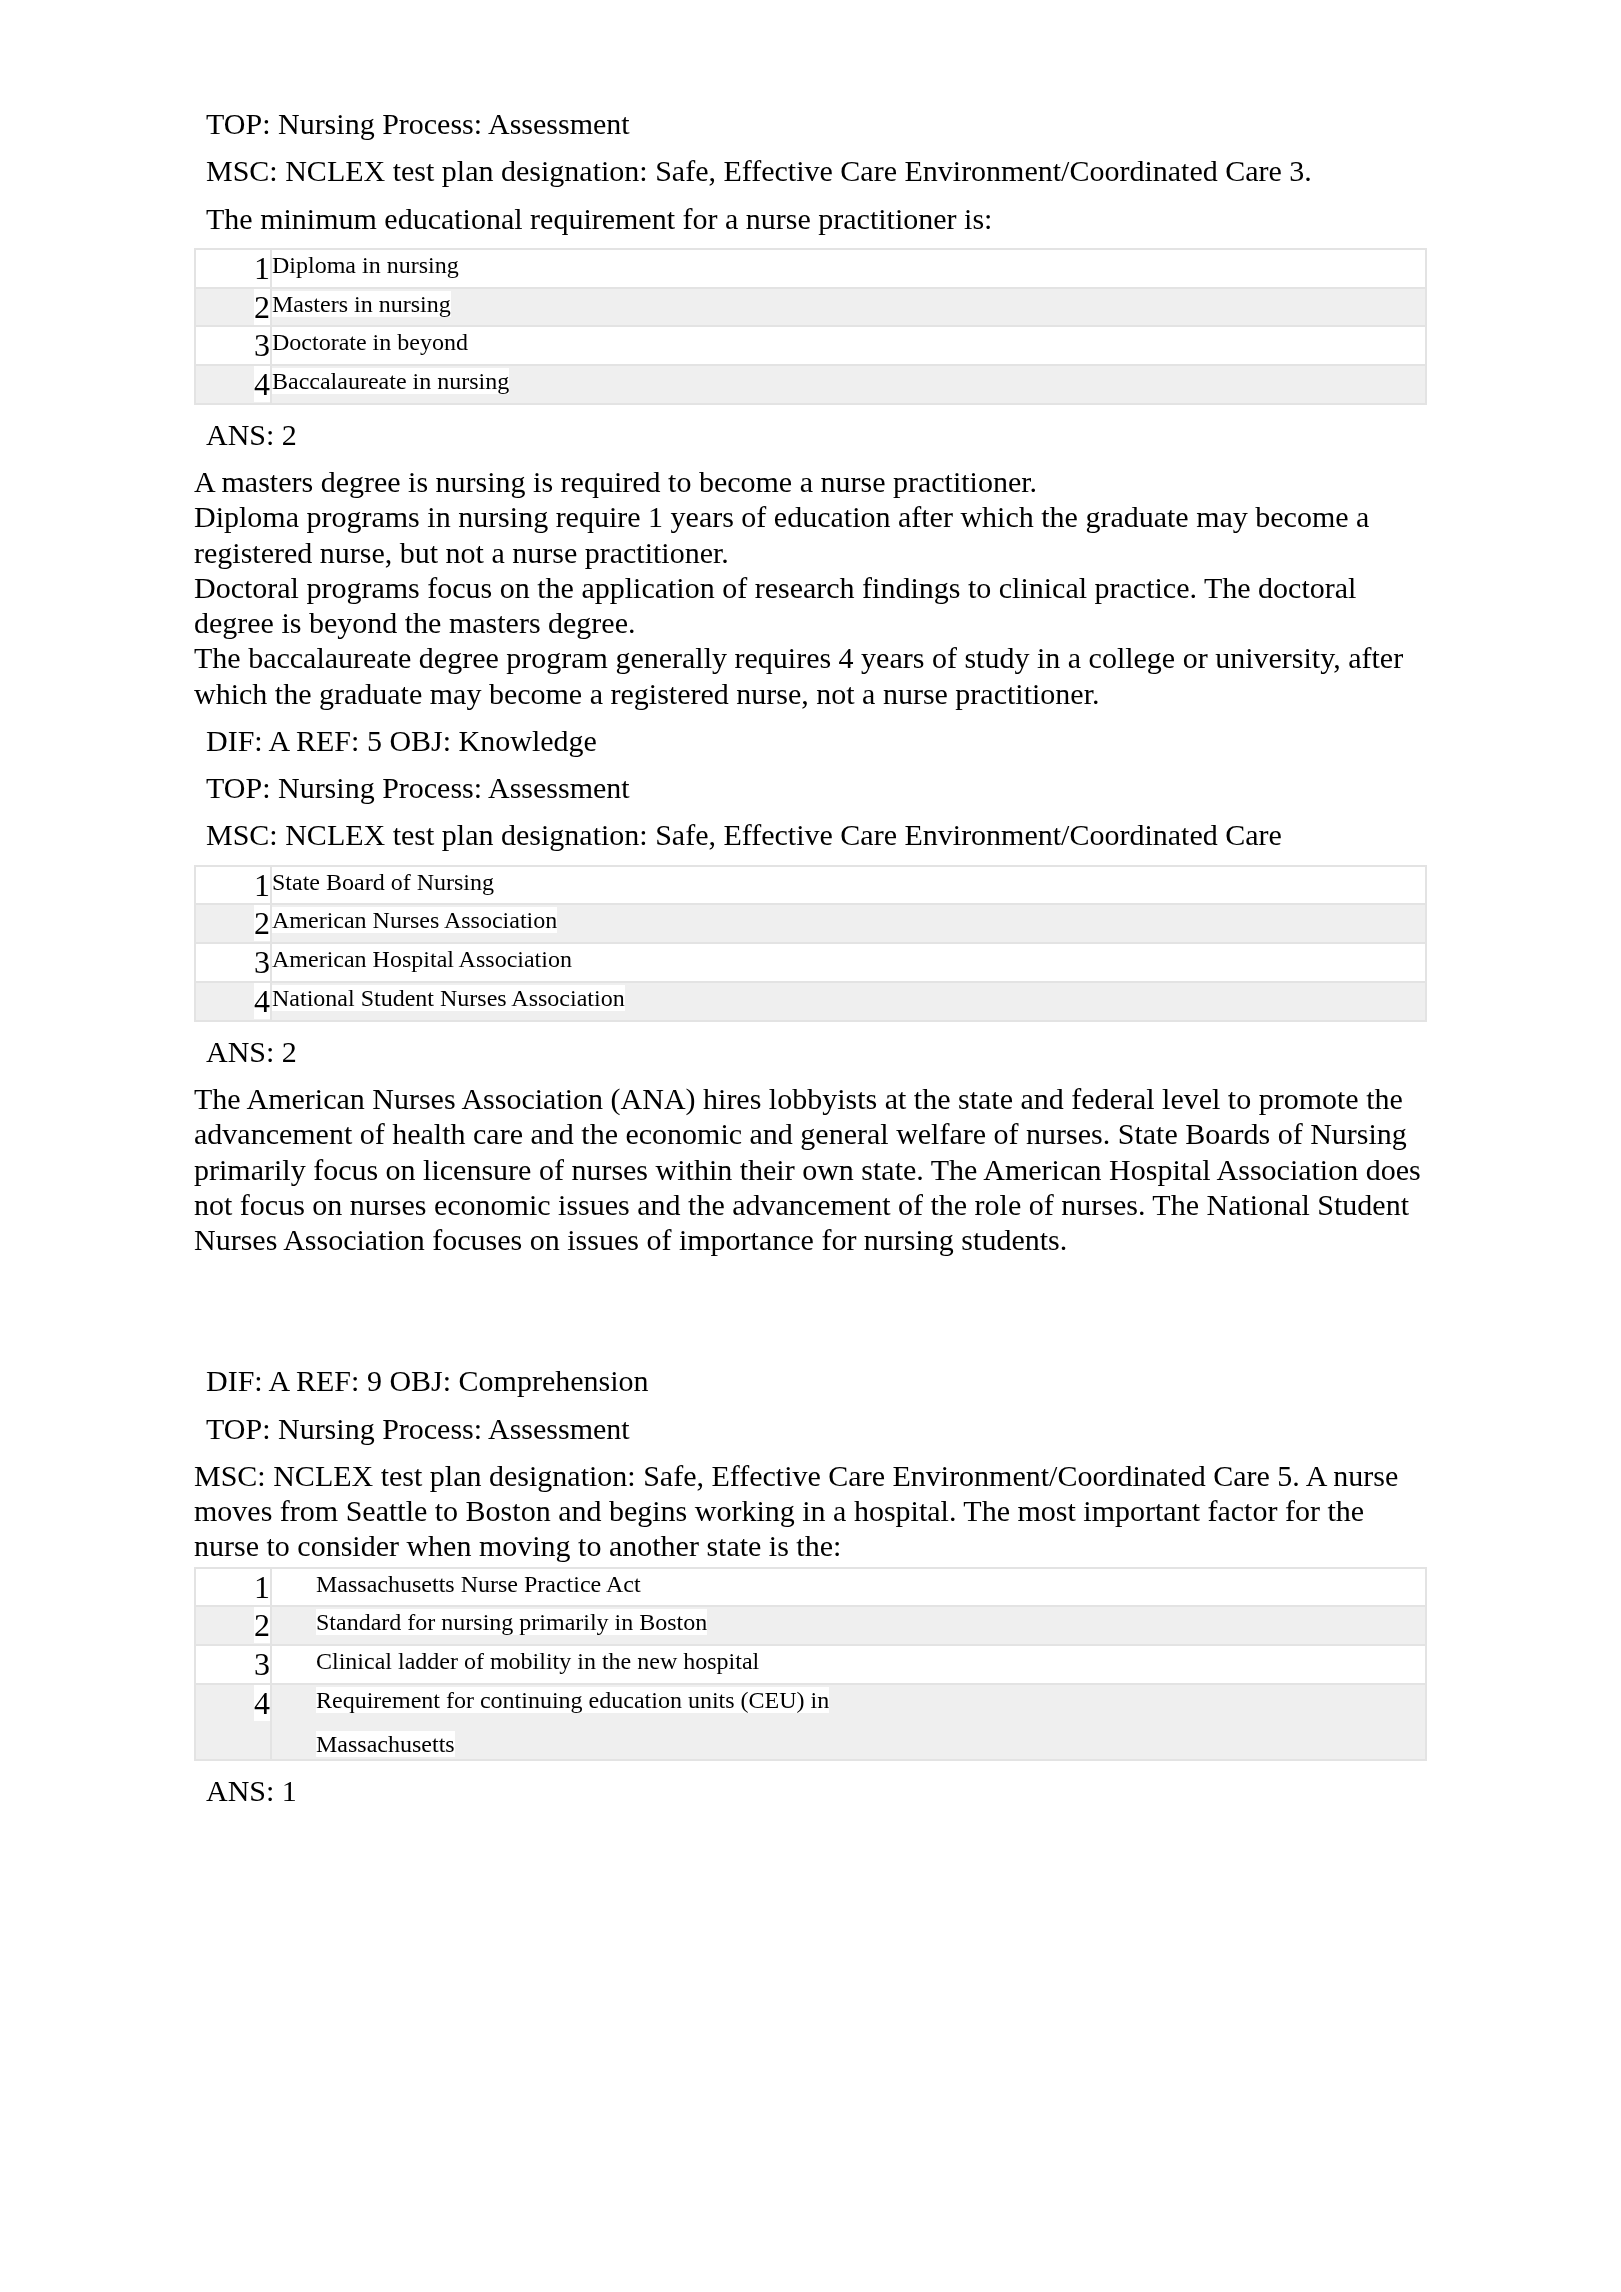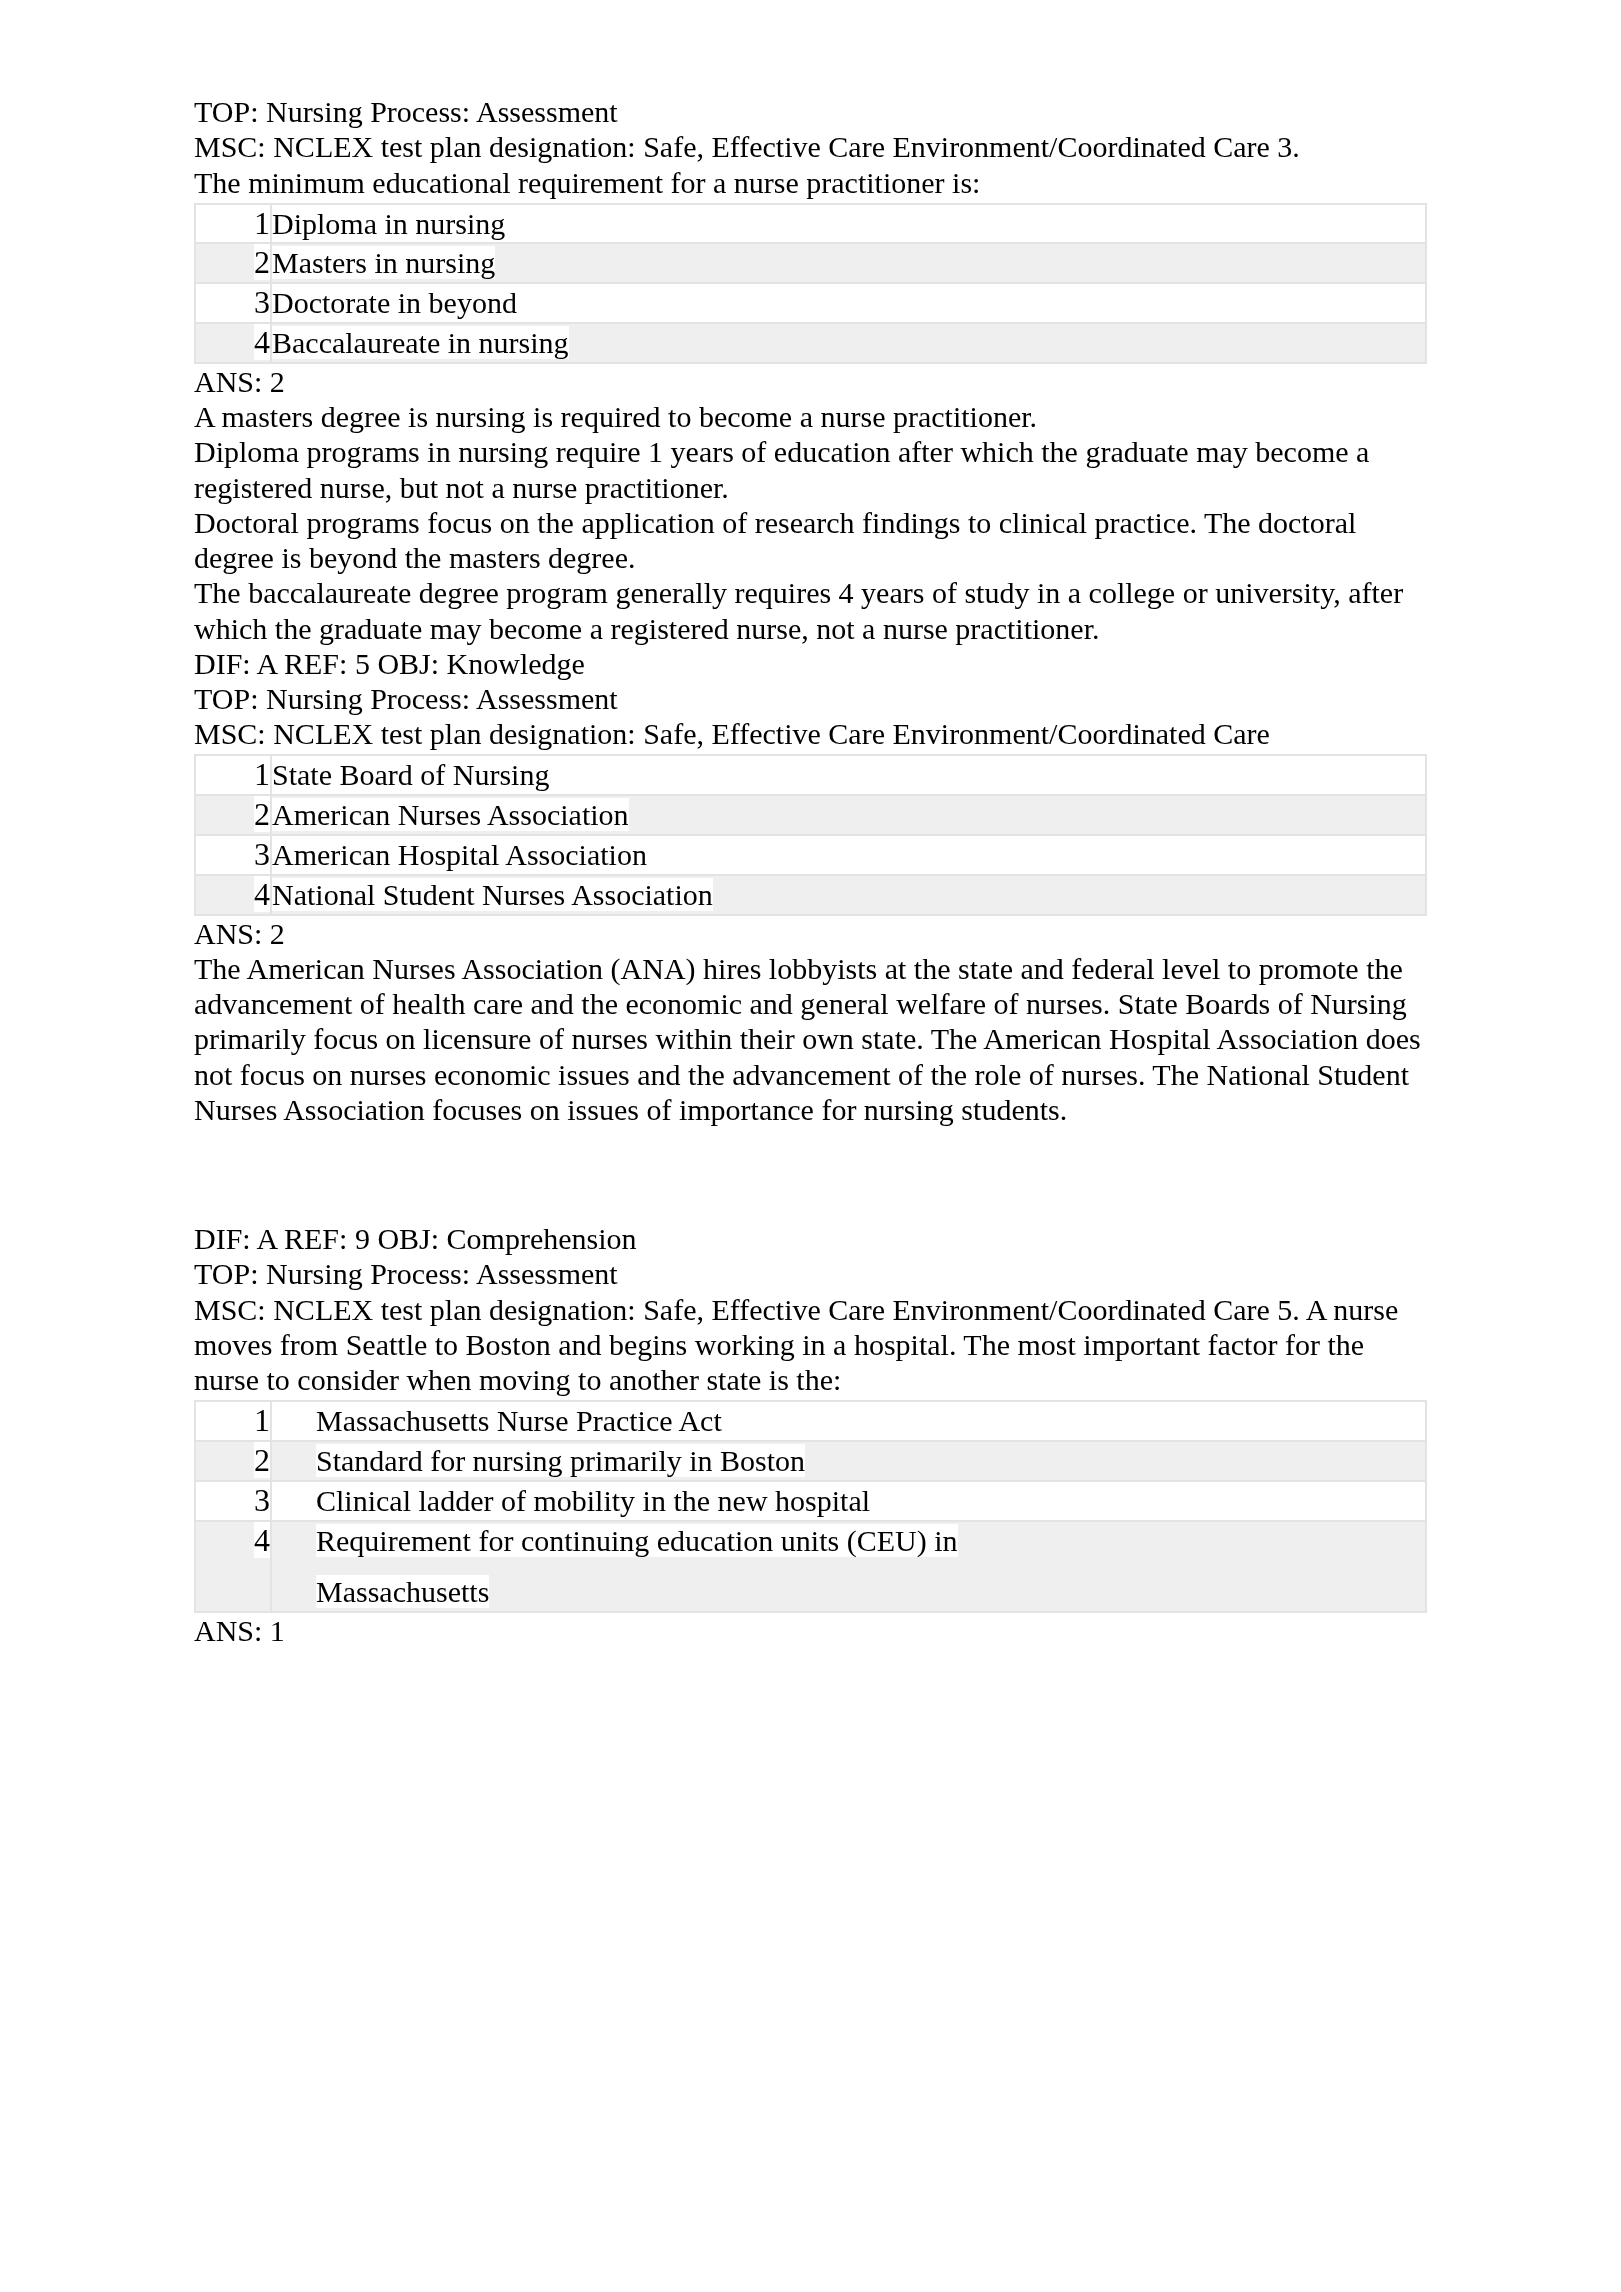--- a/index.html
+++ b/index.html
@@ -20,21 +20,21 @@
     box-sizing: border-box;
     padding: 94px 196px 59px 194px;
     overflow: hidden;
   }
   .doc-body {
     width: 1233px;
     font-size: 30px;
     line-height: 1.175;
   }
   p.line {
-    margin: 0;
+    margin: 12px;
     padding: 0;
     text-align: left;
   }
   p.para {
     margin: 0;
     padding: 0;
     text-align: left;
   }
   .spacer-block {
     height: 94px;
@@ -61,21 +61,21 @@
   td.num {
     width: 74px;
     text-align: right;
     padding: 11.8px 13.7px 23.5px 0;
     font-size: 32px;
     line-height: 1.15;
     border-left: none;
   }
   td.opt {
     padding: 9.8px 0 23.5px 33px;
-    font-size: 30px;
+    font-size: 24px;
     line-height: 1.26;
     border-right: none;
   }
   
   tr.alt td.num .hl,
   tr.alt td.opt .hl {
     background: #ffffff;
   }
   .hl { background: transparent; }
 

